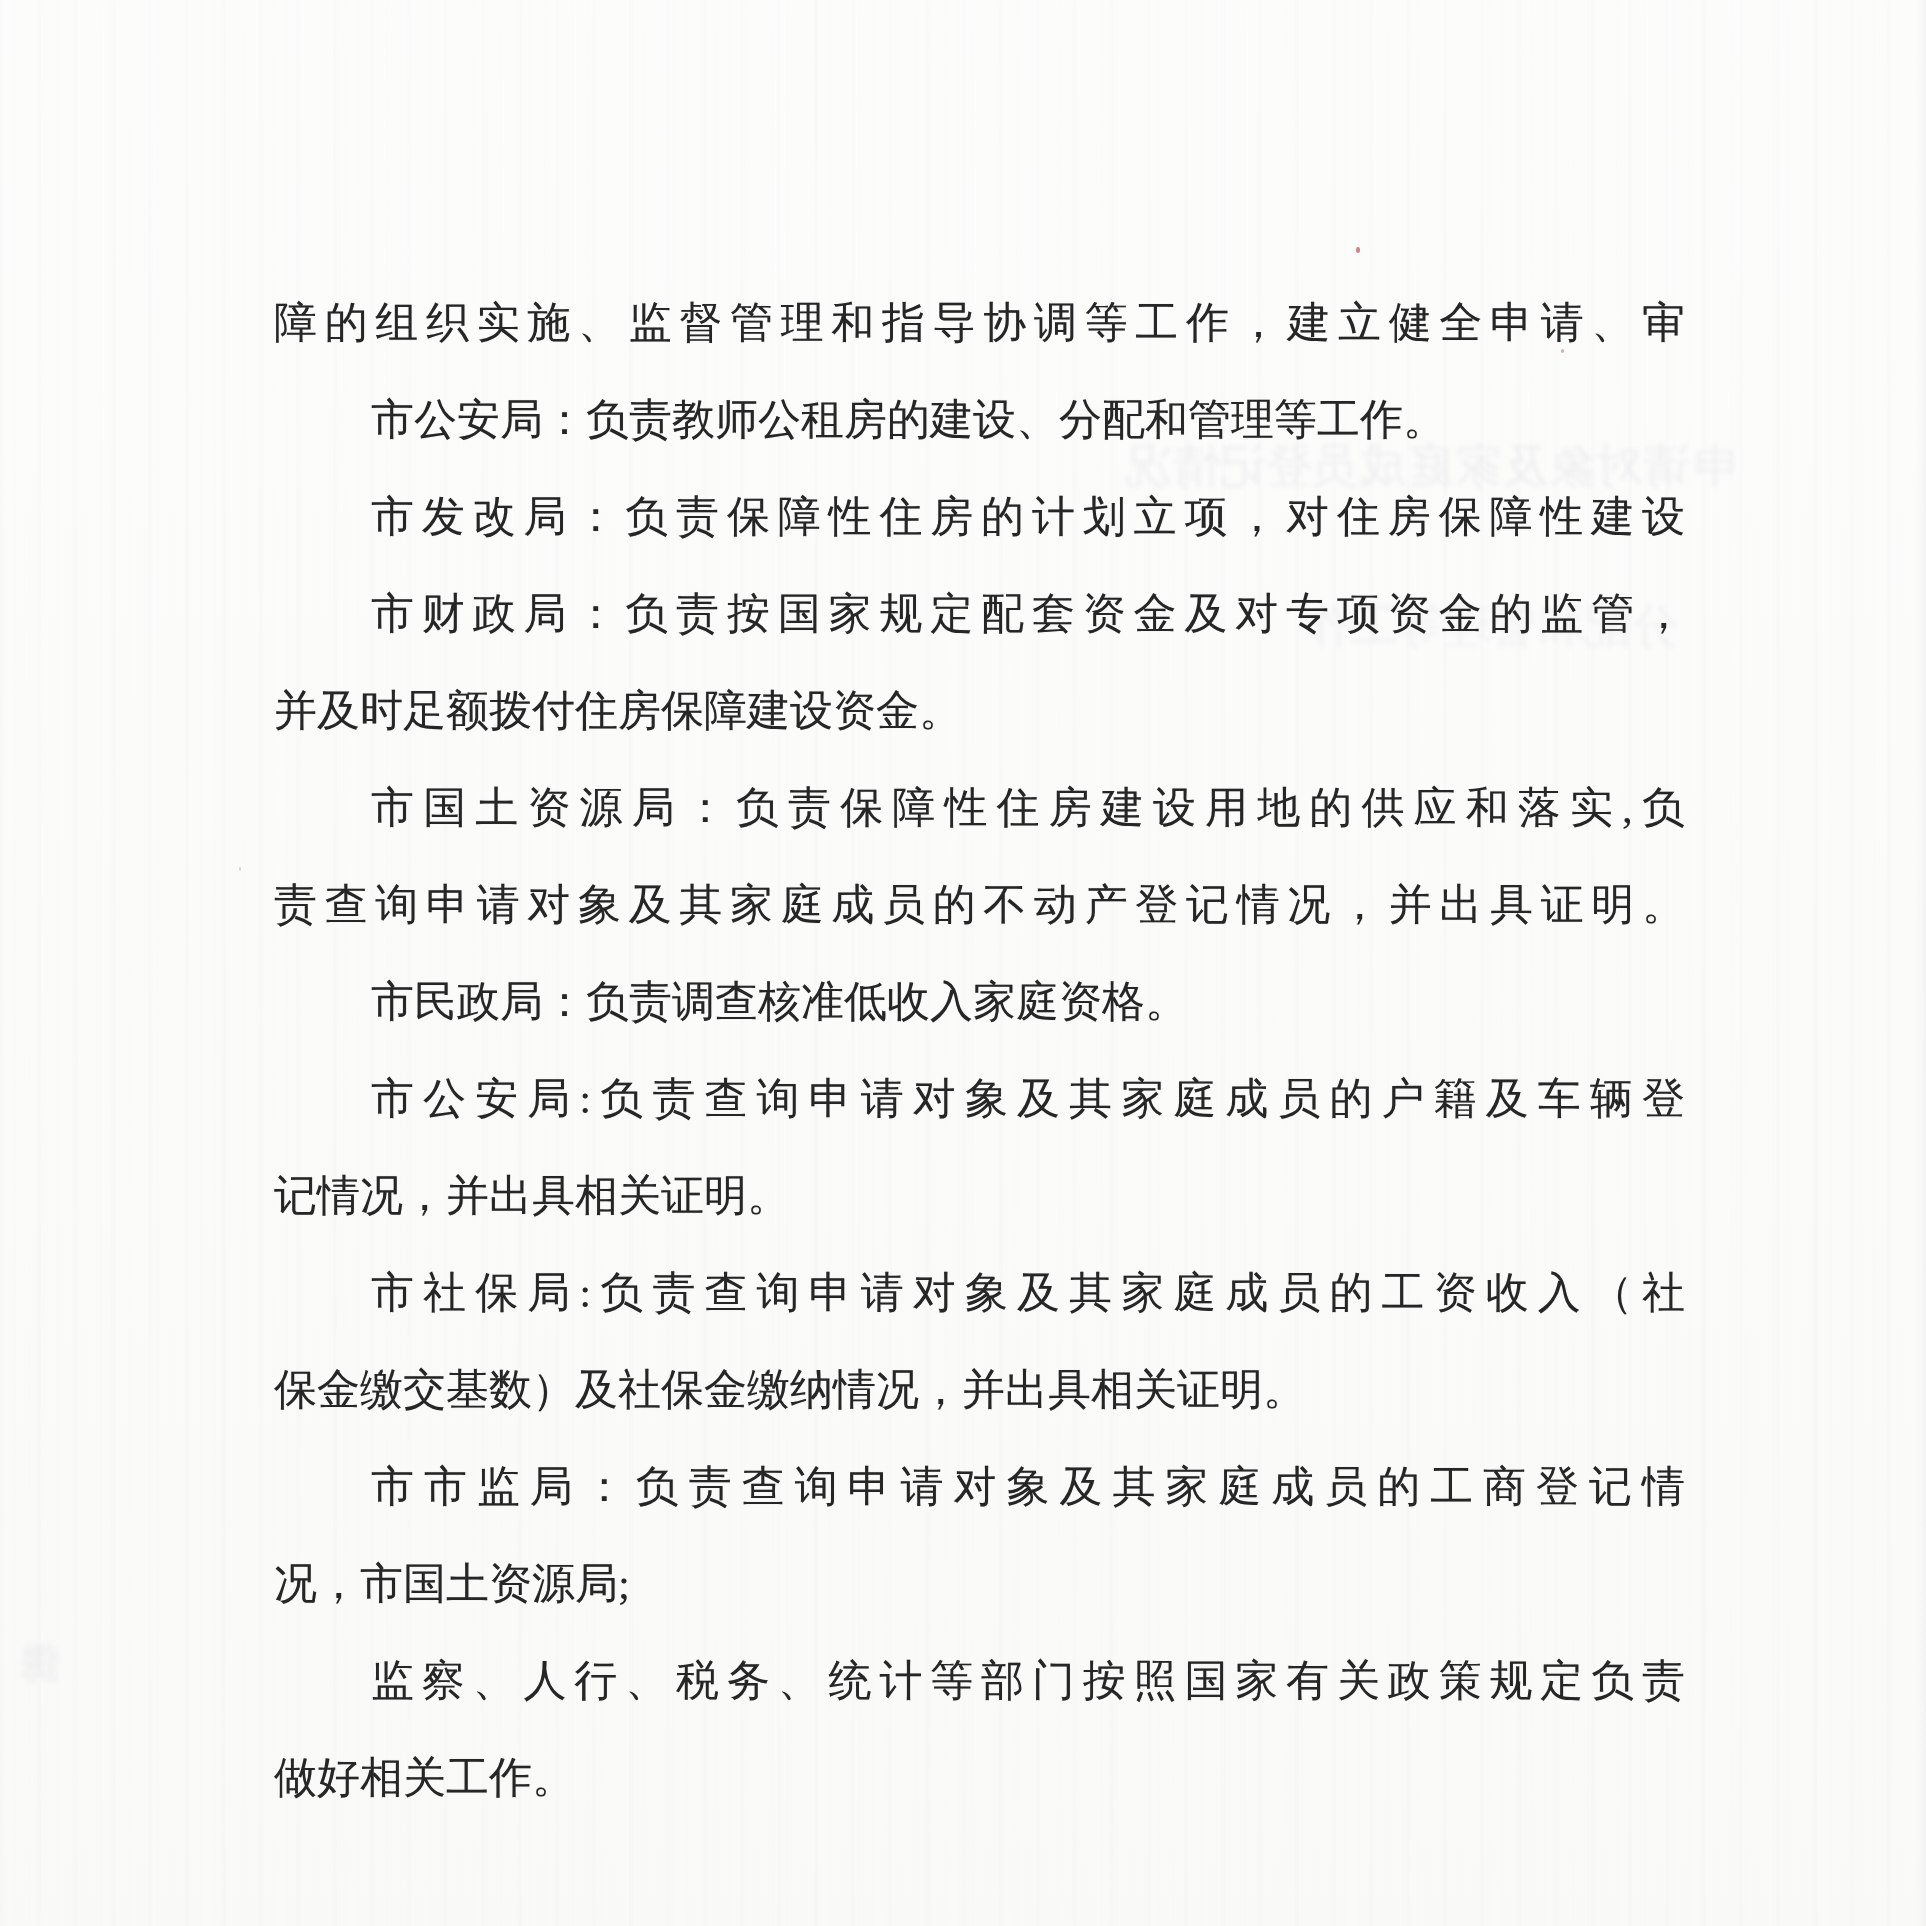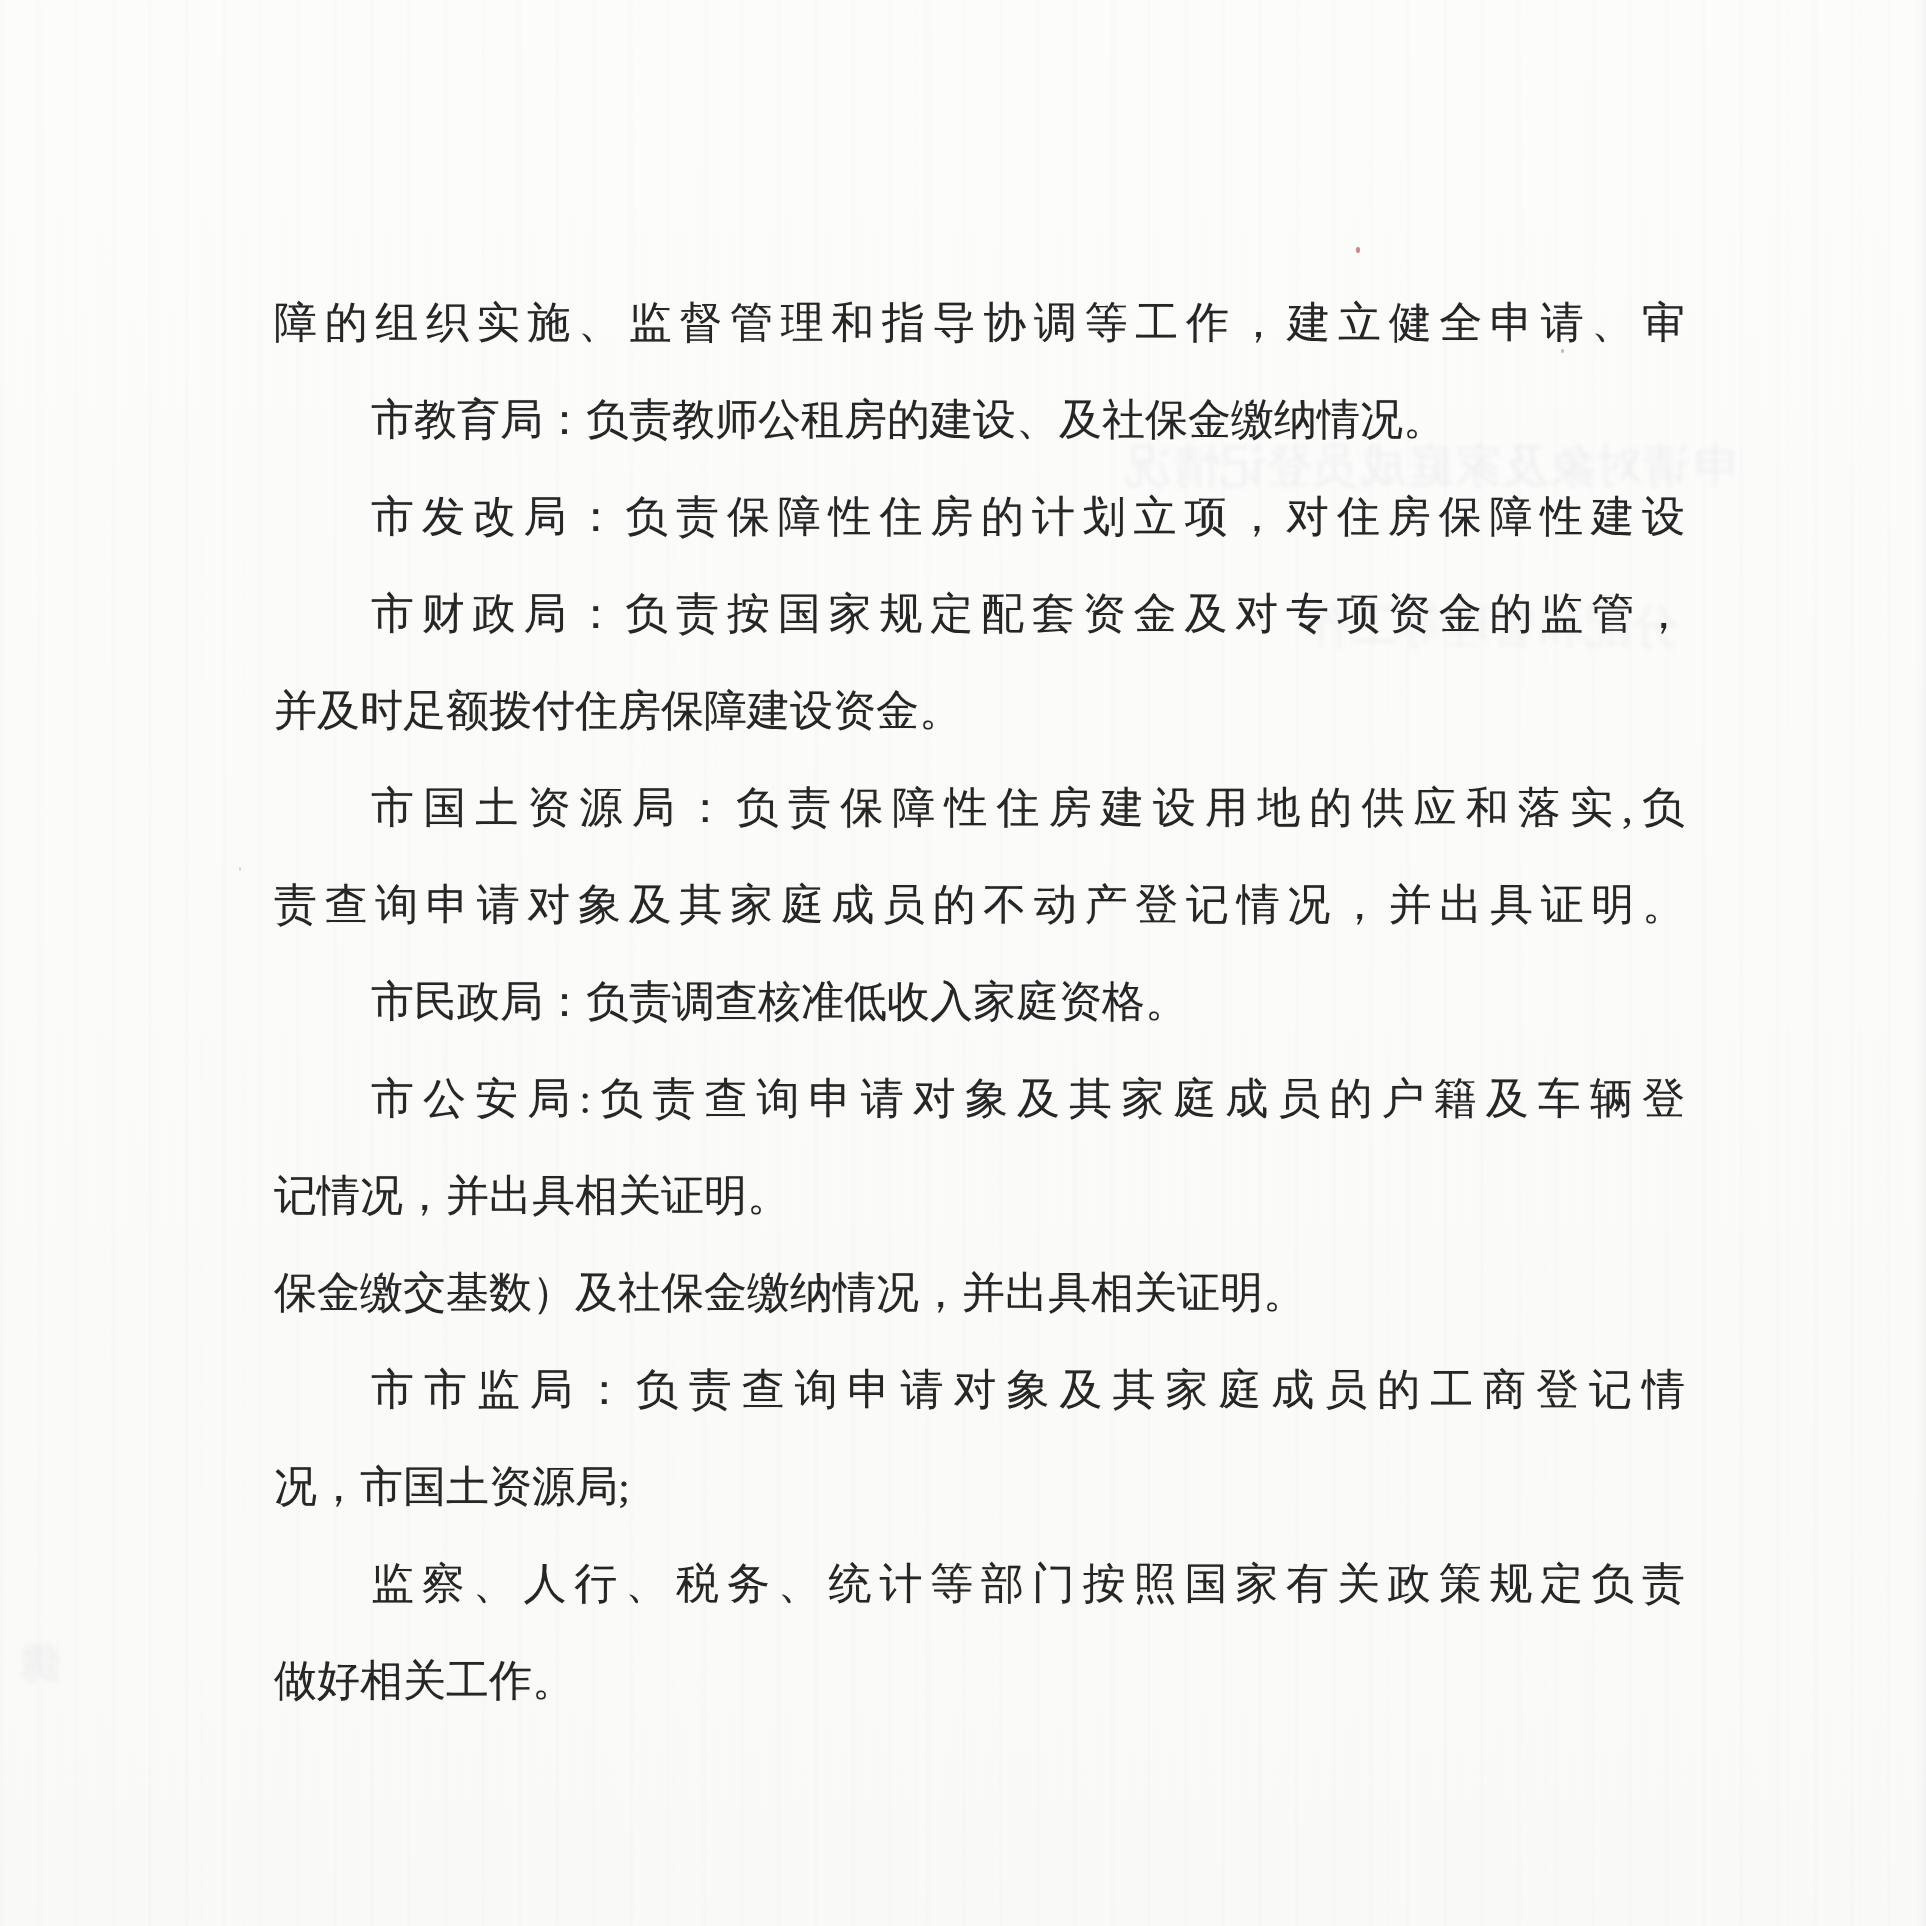--- a/index.html
+++ b/index.html
@@ -92,29 +92,30 @@
   <div class="ghost g1">分配和管理等工作</div>
   <div class="ghost g2">保障住房</div>
 
   <div class="speck s1"></div>
   <div class="speck s2"></div>
 
   <div class="speck s5"></div>
 
   <div class="text-block">
     <div class="line full">障的组织实施、监督管理和指导协调等工作，建立健全申请、审</div>
-    <div class="line indent">市教育局：负责教师公租房的建设、及社保金缴纳情况。</div>
+    <div class="line indent">市公安局：负责教师公租房的建设、分配和管理等工作。</div>
     <div class="line indent full">市发改局：负责保障性住房的计划立项，对住房保障性建设</div>
     <div class="line indent full">市财政局：负责按国家规定配套资金及对专项资金的监管，</div>
     <div class="line">并及时足额拨付住房保障建设资金。</div>
     <div class="line indent full">市国土资源局：负责保障性住房建设用地的供应和落实,负</div>
     <div class="line full">责查询申请对象及其家庭成员的不动产登记情况，并出具证明。</div>
     <div class="line indent">市民政局：负责调查核准低收入家庭资格。</div>
     <div class="line indent full">市公安局:负责查询申请对象及其家庭成员的户籍及车辆登</div>
     <div class="line">记情况，并出具相关证明。</div>
+    <div class="line indent full">市社保局:负责查询申请对象及其家庭成员的工资收入（社</div>
     <div class="line">保金缴交基数）及社保金缴纳情况，并出具相关证明。</div>
     <div class="line indent full">市市监局：负责查询申请对象及其家庭成员的工商登记情</div>
     <div class="line">况，市国土资源局;</div>
     <div class="line indent full">监察、人行、税务、统计等部门按照国家有关政策规定负责</div>
     <div class="line">做好相关工作。</div>
 
   </div>
 
 </div>
 

